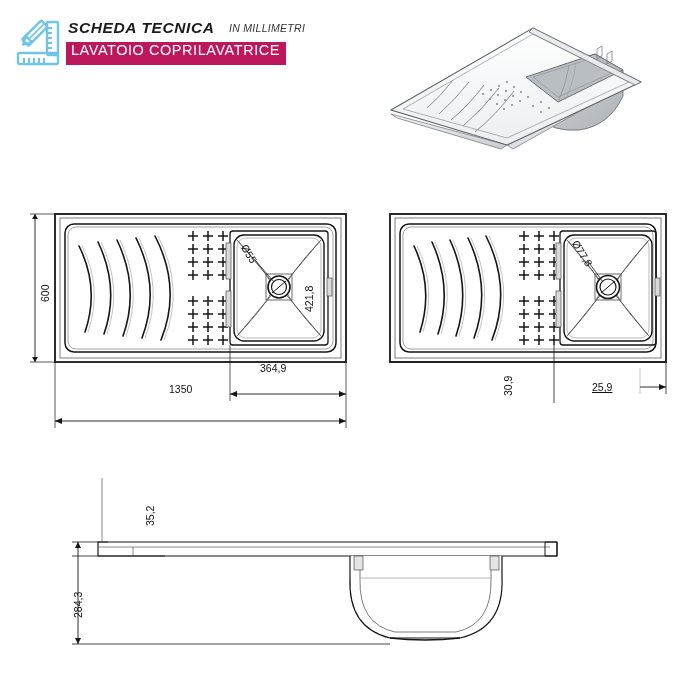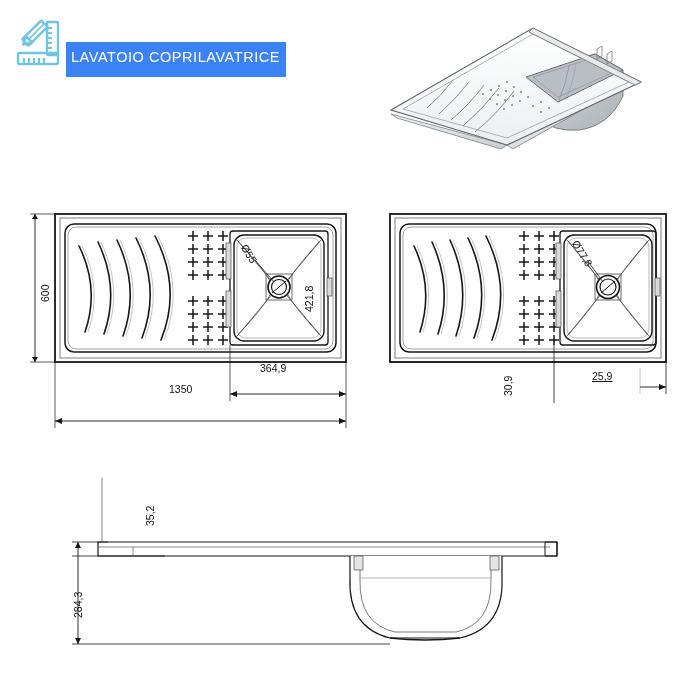--- a/index.html
+++ b/index.html
@@ -20,22 +20,22 @@
   .t-main{
     font-style:italic;font-weight:bold;font-size:15.5px;
     letter-spacing:.6px;color:#1b1b1b;
   }
   .t-sub{
     font-style:italic;font-size:10.5px;letter-spacing:.3px;
     color:#333;margin-left:10px;position:relative;top:-1px;
   }
   .hl-bar{
     position:absolute;left:66px;top:42px;height:23px;
-    background:#3b82f6;display:flex;align-items:flex-end;
-    padding:0 6px 12px 5px;
+    background:#be185d;display:flex;align-items:flex-start;
+    padding:0 6px 0 5px;
   }
   .hl-bar span{
     color:#ffffff;font-size:14.5px;letter-spacing:.55px;
     font-weight:normal;white-space:nowrap;
   }
 
   
   .view{position:absolute;}
   .dimtxt{
     position:absolute;font-size:10.5px;color:#111;
@@ -75,20 +75,24 @@
 
         <g transform="rotate(45 18 18)">
           <rect x="12" y="-1" width="9" height="27" rx="1" class="nofill" stroke="#6fc5e8" stroke-width="2.4"></rect>
           <line x1="12" y1="21" x2="21" y2="21" stroke="#6fc5e8" stroke-width="2"></line>
           <path d="M12 21 L16.5 29 L21 21 Z" class="nofill" stroke="#6fc5e8" stroke-width="2.2" stroke-linejoin="round"></path>
           <line x1="16.5" y1="0" x2="16.5" y2="20" stroke="#6fc5e8" stroke-width="1.6"></line>
         </g>
       </svg>
     </div>
 
+    <div class="title-line">
+      <span class="t-main">SCHEDA TECNICA</span>
+      <span class="t-sub">IN MILLIMETRI</span>
+    </div>
 
     <div class="hl-bar">
       <span>LAVATOIO COPRILAVATRICE</span>
     </div>
   </div>
 
   <div class="view" style="left:383px;top:22px;width:270px;height:130px;">
     <svg width="270" height="130" viewBox="0 0 270 130">
       <defs>
         <linearGradient id="gTop" x1="0" y1="0" x2="0" y2="1">
@@ -425,21 +429,21 @@
       <line x1="172" y1="147" x2="172" y2="205" stroke="#161616" stroke-width="0.8"></line>
       <line x1="8" y1="164" x2="284" y2="164" stroke="#161616" stroke-width="0.9"></line>
 
       <line x1="284" y1="164" x2="284" y2="196" stroke="#161616" stroke-width="0.8"></line>
       <line x1="258" y1="170" x2="258" y2="196" stroke="#bdbdbd" stroke-width="0.8"></line>
       <line x1="258" y1="189" x2="284" y2="189" stroke="#161616" stroke-width="0.9"></line>
       <path d="M284 189 L277 186 L277 192 Z" fill="#161616"></path>
     </svg>
 
     <div class="dimtxt rot90" style="left:120px;top:198px;">30,9</div>
-    <div class="dimtxt" style="left:210px;top:172px;text-decoration:underline;">25,9</div>
+    <div class="dimtxt" style="left:210px;top:183px;text-decoration:underline;">25,9</div>
     <div class="dimtxt" style="left:198px;top:40px;transform:rotate(58deg);transform-origin:left top;">Ø77,8</div>
   </div>
 
   <div class="view" style="left:60px;top:478px;width:560px;height:190px;">
     <svg width="560" height="190" viewBox="0 0 560 190">
 
       <path d="M38 64 L497 64 L497 78 L38 78 Z" fill="#ffffff" stroke="#161616" stroke-width="1.2"></path>
       <line x1="38" y1="69" x2="490" y2="69" stroke="#5a5a5a" stroke-width="0.7"></line>
       <line x1="73" y1="69" x2="73" y2="78" stroke="#5a5a5a" stroke-width="0.7"></line>
       <path d="M485 64 L497 64 L497 78 L485 78 Z" class="nofill" stroke="#161616" stroke-width="1"></path>

